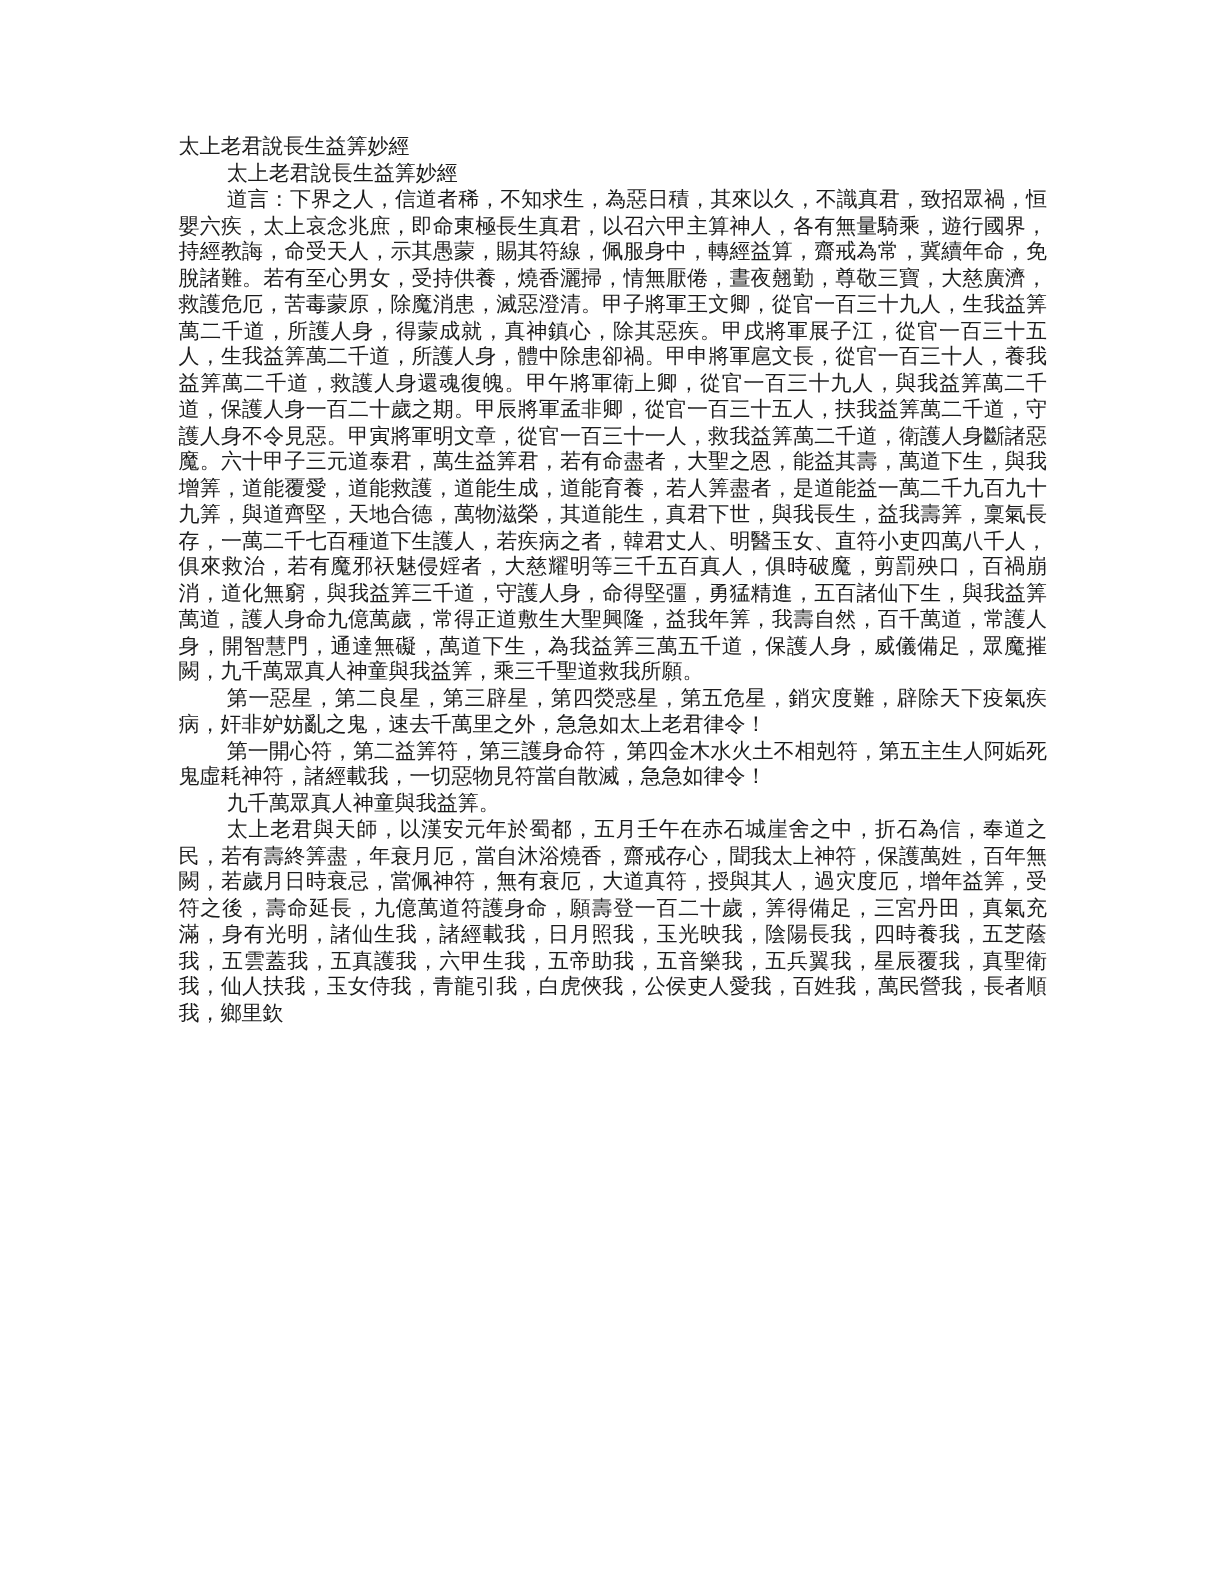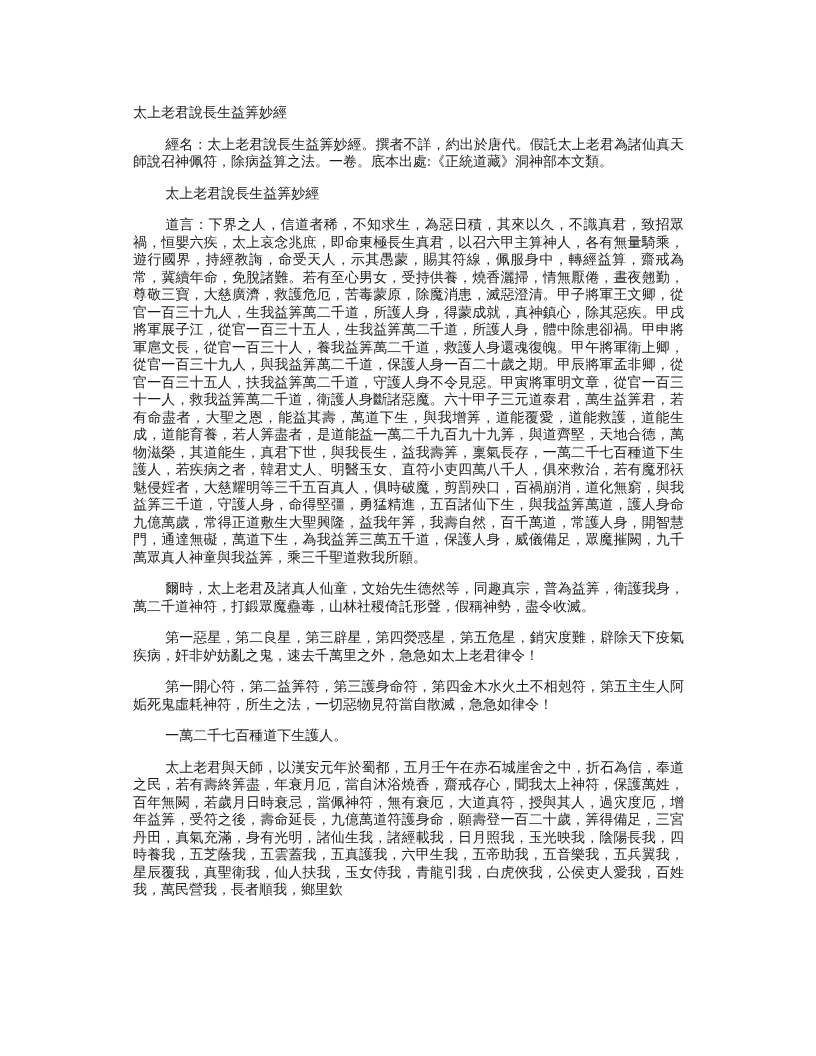--- a/index.html
+++ b/index.html
@@ -23,35 +23,33 @@
     width: 579px;
     color: #1c1c1c;
     font-size: 14px;
     line-height: 17.5px;
     text-align: justify;
     text-justify: inter-ideograph;
     word-break: break-all;
     overflow-wrap: break-word;
   }
   .para {
-    margin: 14px;
+    margin: 0;
     padding: 0;
   }
   .para.indent {
     text-indent: 2.3em;
   }
 </style>
 </head>
 <body>
 
 <div class="page">
   <div class="text-block" id="doc">
       <p class="para">太上老君說長生益筭妙經</p>
-      <p class="para indent">經名：太上老君說長生益筭妙經。撰者不詳，約出於唐代。假託太上老君為諸仙真天師說召神佩符，除病益算之法。一卷。底本出處:《正統道藏》洞神部本文類。</p>
       <p class="para indent">太上老君說長生益筭妙經</p>
       <p class="para indent">道言：下界之人，信道者稀，不知求生，為惡日積，其來以久，不識真君，致招眾禍，恒嬰六疾，太上哀念兆庶，即命東極長生真君，以召六甲主算神人，各有無量騎乘，遊行國界，持經教誨，命受天人，示其愚蒙，賜其符線，佩服身中，轉經益算，齋戒為常，冀續年命，免脫諸難。若有至心男女，受持供養，燒香灑掃，情無厭倦，晝夜翹勤，尊敬三寶，大慈廣濟，救護危厄，苦毒蒙原，除魔消患，滅惡澄清。甲子將軍王文卿，從官一百三十九人，生我益筭萬二千道，所護人身，得蒙成就，真神鎮心，除其惡疾。甲戌將軍展子江，從官一百三十五人，生我益筭萬二千道，所護人身，體中除患卻禍。甲申將軍扈文長，從官一百三十人，養我益筭萬二千道，救護人身還魂復魄。甲午將軍衛上卿，從官一百三十九人，與我益筭萬二千道，保護人身一百二十歲之期。甲辰將軍孟非卿，從官一百三十五人，扶我益筭萬二千道，守護人身不令見惡。甲寅將軍明文章，從官一百三十一人，救我益筭萬二千道，衛護人身斷諸惡魔。六十甲子三元道泰君，萬生益筭君，若有命盡者，大聖之恩，能益其壽，萬道下生，與我增筭，道能覆愛，道能救護，道能生成，道能育養，若人筭盡者，是道能益一萬二千九百九十九筭，與道齊堅，天地合德，萬物滋榮，其道能生，真君下世，與我長生，益我壽筭，稟氣長存，一萬二千七百種道下生護人，若疾病之者，韓君丈人、明醫玉女、直符小吏四萬八千人，俱來救治，若有魔邪祆魅侵婬者，大慈耀明等三千五百真人，俱時破魔，剪罰殃口，百禍崩消，道化無窮，與我益筭三千道，守護人身，命得堅彊，勇猛精進，五百諸仙下生，與我益筭萬道，護人身命九億萬歲，常得正道敷生大聖興隆，益我年筭，我壽自然，百千萬道，常護人身，開智慧門，通達無礙，萬道下生，為我益筭三萬五千道，保護人身，威儀備足，眾魔摧闕，九千萬眾真人神童與我益筭，乘三千聖道救我所願。</p>
-      <p class="para indent">爾時，太上老君及諸真人仙童，文始先生德然等，同趣真宗，普為益筭，衛護我身，萬二千道神符，打鍛眾魔蠱毒，山林社稷倚託形聲，假稱神勢，盡令收滅。</p>
       <p class="para indent">第一惡星，第二良星，第三辟星，第四熒惑星，第五危星，銷灾度難，辟除天下疫氣疾病，奸非妒妨亂之鬼，速去千萬里之外，急急如太上老君律令！</p>
-      <p class="para indent">第一開心符，第二益筭符，第三護身命符，第四金木水火土不相剋符，第五主生人阿姤死鬼虛耗神符，所生之法，一切惡物見符當自散滅，急急如律令！</p>
-      <p class="para indent">一萬二千七百種道下生護人。</p>
+      <p class="para indent">第一開心符，第二益筭符，第三護身命符，第四金木水火土不相剋符，第五主生人阿姤死鬼虛耗神符，諸經載我，一切惡物見符當自散滅，急急如律令！</p>
+      <p class="para indent">九千萬眾真人神童與我益筭。</p>
       <p class="para indent">太上老君與天師，以漢安元年於蜀都，五月壬午在赤石城崖舍之中，折石為信，奉道之民，若有壽終筭盡，年衰月厄，當自沐浴燒香，齋戒存心，聞我太上神符，保護萬姓，百年無闕，若歲月日時衰忌，當佩神符，無有衰厄，大道真符，授與其人，過灾度厄，增年益筭，受符之後，壽命延長，九億萬道符護身命，願壽登一百二十歲，筭得備足，三宮丹田，真氣充滿，身有光明，諸仙生我，諸經載我，日月照我，玉光映我，陰陽長我，四時養我，五芝蔭我，五雲蓋我，五真護我，六甲生我，五帝助我，五音樂我，五兵翼我，星辰覆我，真聖衛我，仙人扶我，玉女侍我，青龍引我，白虎俠我，公侯吏人愛我，百姓我，萬民營我，長者順我，鄉里欽</p>
     </div>
 </div>
 
 </body></html>

